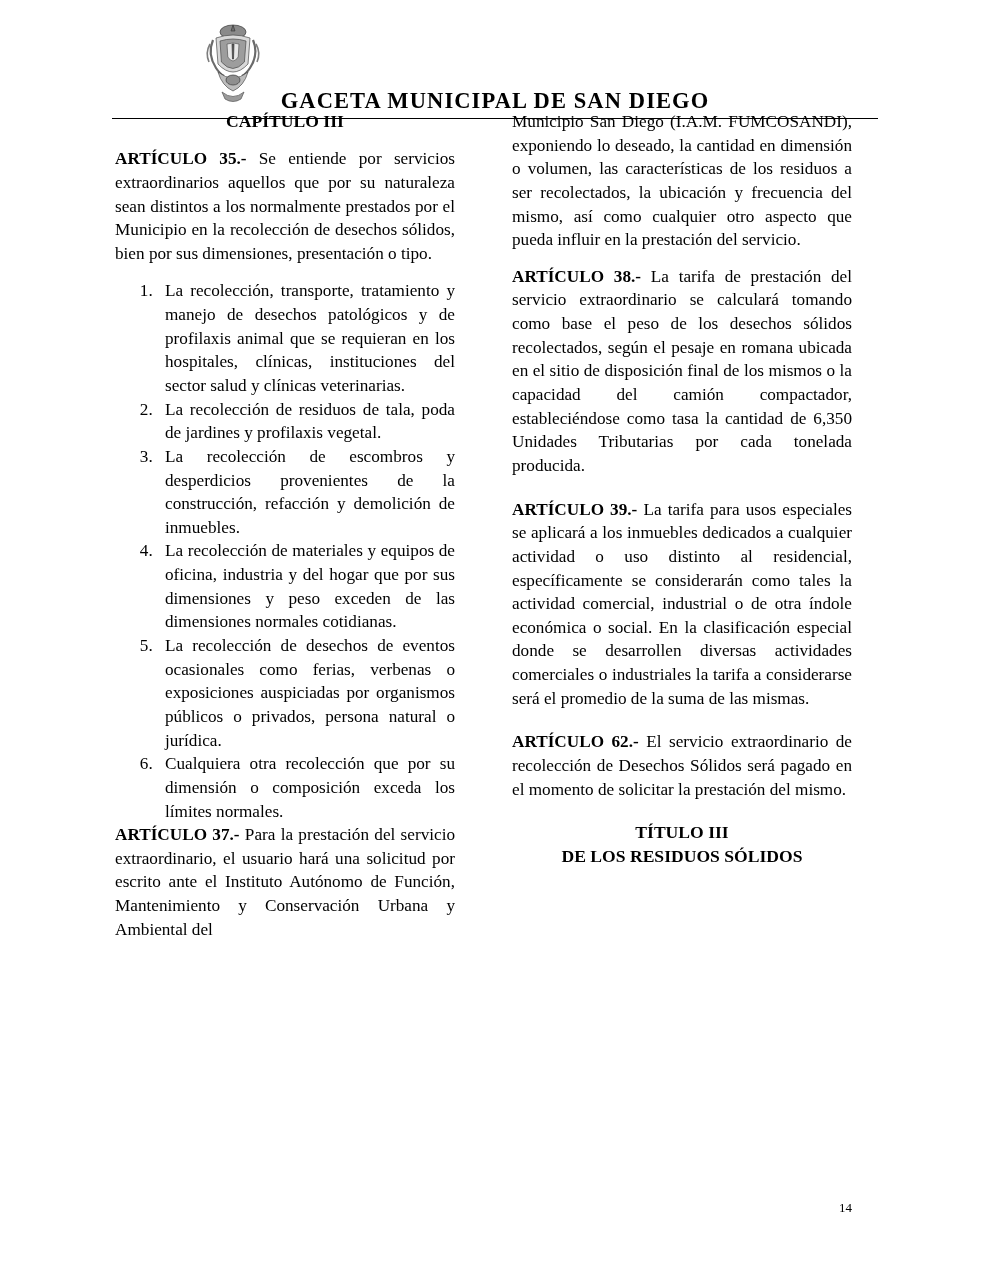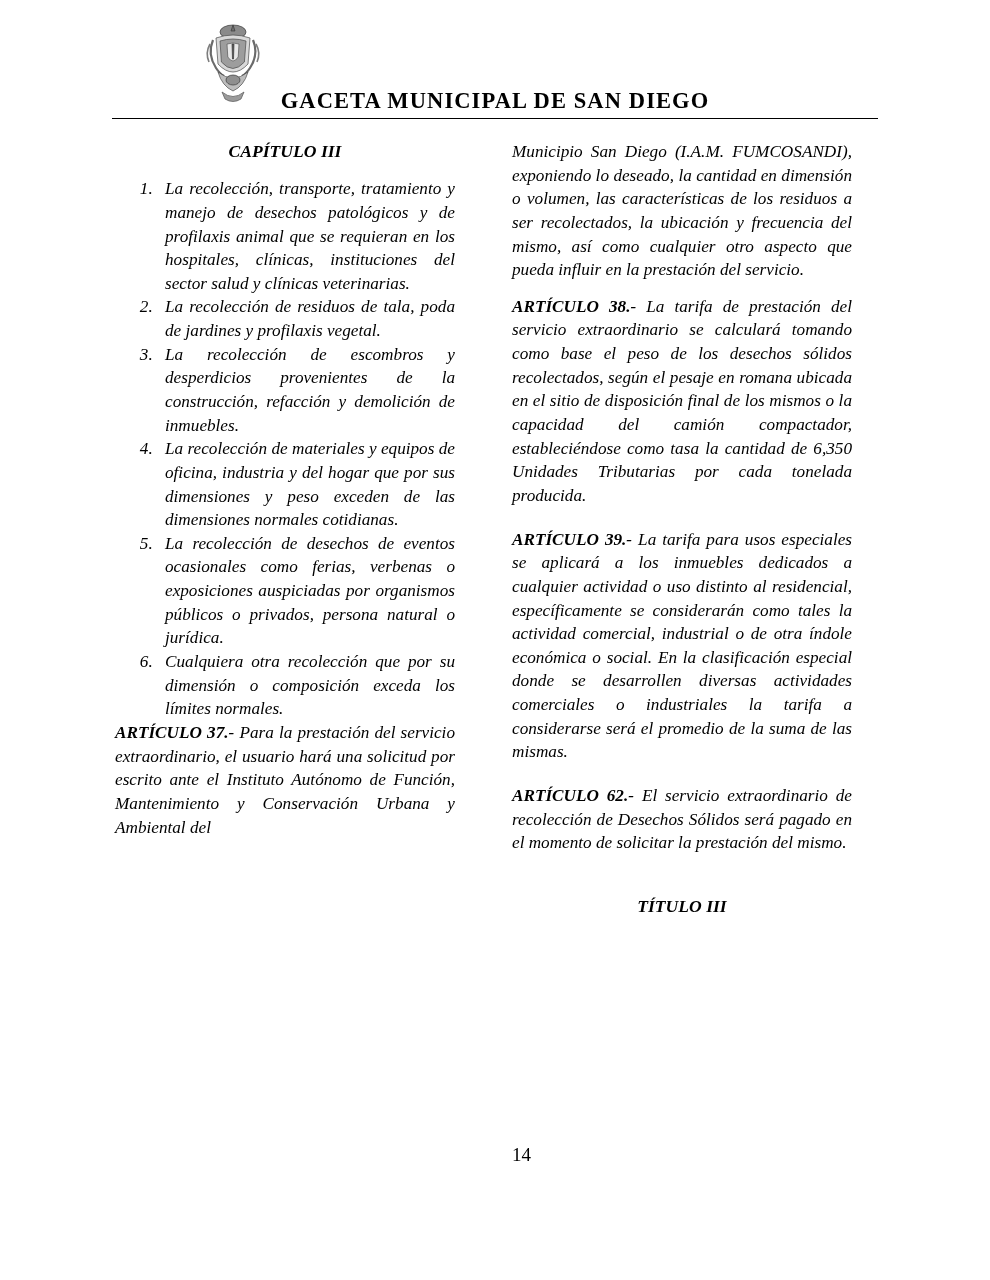--- a/index.html
+++ b/index.html
@@ -54,27 +54,26 @@
     position: absolute;
     left: 112px;
     top: 104px;
     width: 766px;
     border-top: 1.6px solid #000;
   }
 
   
   .col {
     position: absolute;
-    top: 140px;
+    top: 110px;
     width: 340px;
     font-size: 17.2px;
     line-height: 1.375;
     text-align: justify;
     text-justify: inter-word;
-    font-style: italic;
   }
   .col-left { left: 115px; }
   .col-right { left: 512px; }
 
   .chapter-head {
     text-align: center;
     font-weight: bold;
     font-size: 17.6px;
     line-height: 1.32;
     margin: 0 0 14px 0;
@@ -102,31 +101,31 @@
     padding-left: 8px;
     text-align: justify;
     line-height: 1.375;
   }
 
   .title-block {
     text-align: center;
     font-weight: bold;
     font-size: 17.6px;
     line-height: 1.33;
-    margin-top: 40px;
+    margin-top: 20px;
   }
   .title-block .l2 { display: block; }
 
   .page-number {
     position: absolute;
     left: 512px;
-    top: 1144px;
+    top: 1200px;
     width: 340px;
-    text-align: left;
-    font-size: 19px;
+    text-align: right;
+    font-size: 13px;
   }
 </style>
 </head>
 <body>
 
 <div class="page">
 
   <div class="header">
     <div class="crest">
       <svg width="74" height="82" viewBox="0 0 74 82" xmlns="http://www.w3.org/2000/svg">
@@ -150,20 +149,21 @@
     <div class="header-title">GACETA  MUNICIPAL  DE  SAN  DIEGO</div>
     <div class="header-rule"></div>
   </div>
 
   <div class="col col-left">
 
     <div class="chapter-head">
       <span>CAPÍTULO III</span>
     </div>
 
+    <p class="art"><b>ARTÍCULO 35.-</b><span> Se entiende por servicios extraordinarios aquellos que por su naturaleza sean distintos a los normalmente prestados por el Municipio en la recolección de desechos sólidos, bien por sus dimensiones, presentación o tipo.</span></p>
 
 
     <ol class="items">
       <li>La recolección, transporte, tratamiento y manejo de desechos patológicos y de profilaxis animal que se requieran en los hospitales, clínicas, instituciones del sector salud y clínicas veterinarias.</li>
       <li>La recolección de residuos de tala, poda de jardines y profilaxis vegetal.</li>
       <li>La recolección de escombros y desperdicios provenientes de la construcción, refacción y demolición de inmuebles.</li>
       <li>La recolección de materiales y equipos de oficina, industria y del hogar que por sus dimensiones y peso exceden de las dimensiones normales cotidianas.</li>
       <li>La recolección de desechos de eventos ocasionales como ferias, verbenas o exposiciones auspiciadas por organismos públicos o privados, persona natural o jurídica.</li>
       <li>Cualquiera otra recolección que por su dimensión o composición exceda los límites normales.</li>
     </ol>
@@ -177,18 +177,19 @@
 
     <p class="art gap-lg"><b>ARTÍCULO 38.-</b><span> La tarifa de prestación del servicio extraordinario se calculará tomando como base el peso de los desechos sólidos recolectados, según el pesaje en romana ubicada en el sitio de disposición final de los mismos o la capacidad del camión compactador, estableciéndose como tasa la cantidad de 6,350 Unidades Tributarias por cada tonelada producida.</span></p>
 
     <p class="art gap-lg"><b>ARTÍCULO 39.-</b><span>   La tarifa para usos especiales se aplicará a los inmuebles dedicados a cualquier actividad o uso distinto al residencial, específicamente se considerarán como tales la actividad comercial, industrial o de otra índole económica o social.   En la clasificación especial donde se desarrollen diversas actividades comerciales o industriales la tarifa a considerarse será el promedio de la suma de las mismas.</span></p>
 
 
     <p class="art"><b>ARTÍCULO 62.-</b><span>   El servicio extraordinario de recolección de Desechos Sólidos será pagado en el momento de solicitar la prestación del mismo.</span></p>
 
     <div class="title-block">
       <span>TÍTULO III</span>
+      <span class="l2">DE LOS RESIDUOS SÓLIDOS</span>
     </div>
   </div>
 
   <div class="page-number">14</div>
 
 </div>
 
 </body></html>

